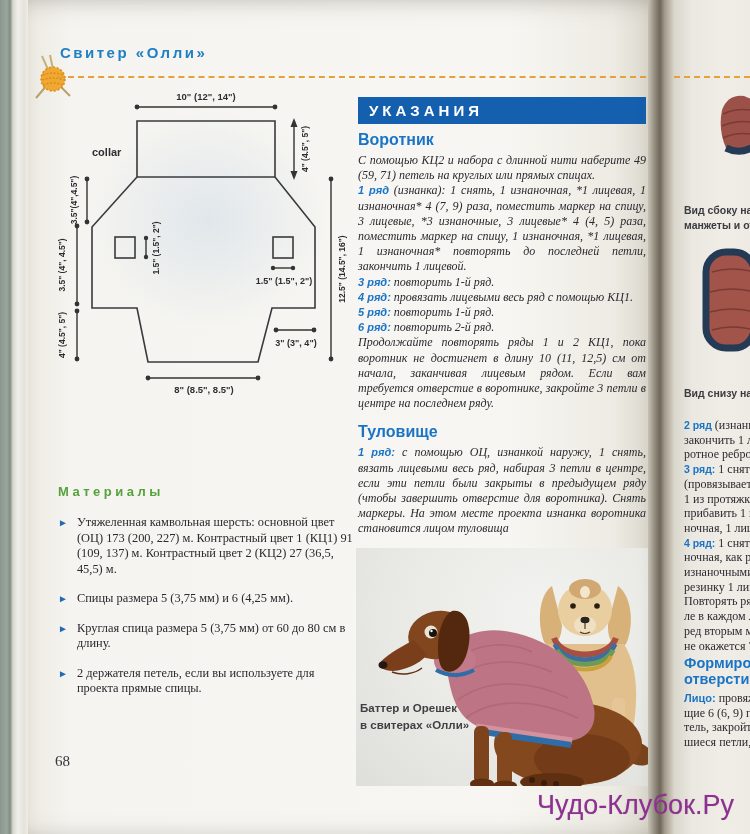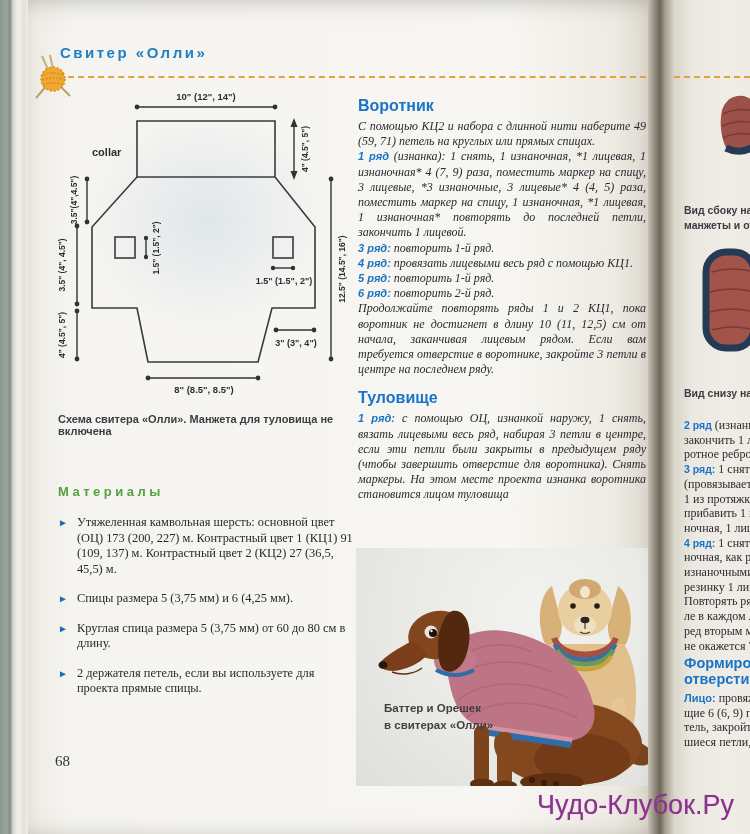--- a/index.html
+++ b/index.html
@@ -48,21 +48,21 @@
   .banner { height:27px; background:#1560ae; color:#fff; font-family:"Liberation Sans",sans-serif;
     font-weight:bold; font-size:15px; letter-spacing:4px; line-height:27px; padding-left:11px; margin-bottom:7px; }
   .sec-heading { font-family:"Liberation Sans",sans-serif; font-weight:bold; font-size:16px; color:#1a74c6; margin:0 0 4px 0; }
   .sec-heading.body-h { margin-top:12px; }
   .instr-col p { font-size:12px; line-height:15.2px; text-align:justify;font-style:italic; }
   .lead { font-family:"Liberation Sans",sans-serif; font-weight:bold; font-size:11px; color:#1a74c6; }
 
   
   .photo { position:absolute; left:328px; top:548px; width:296px; height:238px; overflow:hidden;
     background:radial-gradient(circle at 60% 28%, #f2f2f0 0%, #e9e9e5 55%, #dededa 100%); }
-  .photo-caption { position:absolute; left:28px; top:152px; font-family:"Liberation Sans",sans-serif;
+  .photo-caption { position:absolute; left:4px; top:152px; font-family:"Liberation Sans",sans-serif;
     font-weight:bold; font-size:11.5px; line-height:17px; color:#3f3f44; }
 
   
   .watermark { position:absolute; left:537px; top:790px; z-index:30; font-family:"Liberation Sans",sans-serif;
     font-weight:normal; font-size:27px; color:#8d3190; text-shadow:0 0 1px rgba(141,49,144,.4); }
 
   
   .np-dash { position:absolute; left:0; top:76px; width:76px; border-top:2px dashed #e3a23a; }
   .np-swatch1 { position:absolute; left:44px; top:92px; }
   .np-swatch2 { position:absolute; left:28px; top:248px; }
@@ -156,21 +156,20 @@
           <circle cx="266" cy="240" r="2.4" fill="#333"></circle>
         <text x="248" y="256" font-size="9" text-anchor="middle">3" (3", 4")</text>
 
         <line x1="100" y1="288" x2="210" y2="288" stroke="#333" stroke-width="1.4"></line>
         <circle cx="100" cy="288" r="2.4" fill="#333"></circle>
           <circle cx="210" cy="288" r="2.4" fill="#333"></circle>
         <text x="156" y="303" font-size="9.5" text-anchor="middle">8" (8.5", 8.5")</text>
       </svg>
     </div>
 
-    <div class="diagram-caption">Схема свитера «Олли». Манжета для туловища не включена</div>
 
     <div class="materials">
       <div class="materials-heading">Материалы</div>
       <div class="mat-item">
         <span class="tri">►</span>
         <span class="txt">Утяжеленная камвольная шерсть: основной цвет (ОЦ) 173 (200, 227) м. Контрастный цвет 1 (КЦ1) 91 (109, 137) м. Контрастный цвет 2 (КЦ2) 27 (36,5, 45,5) м.</span>
       </div>
       <div class="mat-item">
         <span class="tri">►</span>
         <span class="txt">Спицы размера 5 (3,75 мм) и 6 (4,25 мм).</span>
@@ -181,20 +180,21 @@
       </div>
       <div class="mat-item">
         <span class="tri">►</span>
         <span class="txt">2 держателя петель, если вы используете для проекта прямые спицы.</span>
       </div>
     </div>
 
     <div class="page-number">68</div>
 
     <div class="instr-col">
+      <div class="banner">УКАЗАНИЯ</div>
 
       <div class="sec-heading">Воротник</div>
       <p><span>С помощью КЦ2 и набора с длинной нити наберите 49 (59, 71) петель на круглых или прямых спицах.</span></p>
       <p><span class="lead">1 ряд</span><span> (изнанка): 1 снять, 1 изнаночная, *1 лицевая, 1 изнаночная* 4 (7, 9) раза, поместить маркер на спицу, 3 лицевые, *3 изнаночные, 3 лицевые* 4 (4, 5) раза, поместить маркер на спицу, 1 изнаночная, *1 лицевая, 1 изнаночная* повторять до последней петли, закончить 1 лицевой.</span></p>
       <p><span class="lead">3 ряд:</span><span> повторить 1-й ряд.</span></p>
       <p><span class="lead">4 ряд:</span><span> провязать лицевыми весь ряд с помощью КЦ1.</span></p>
       <p><span class="lead">5 ряд:</span><span> повторить 1-й ряд.</span></p>
       <p><span class="lead">6 ряд:</span><span> повторить 2-й ряд.</span></p>
       <p><span>Продолжайте повторять ряды 1 и 2 КЦ1, пока воротник не достигнет в длину 10 (11, 12,5) см от начала, заканчивая лицевым рядом. Если вам требуется отверстие в воротнике, закройте 3 петли в центре на последнем ряду.</span></p>
 

